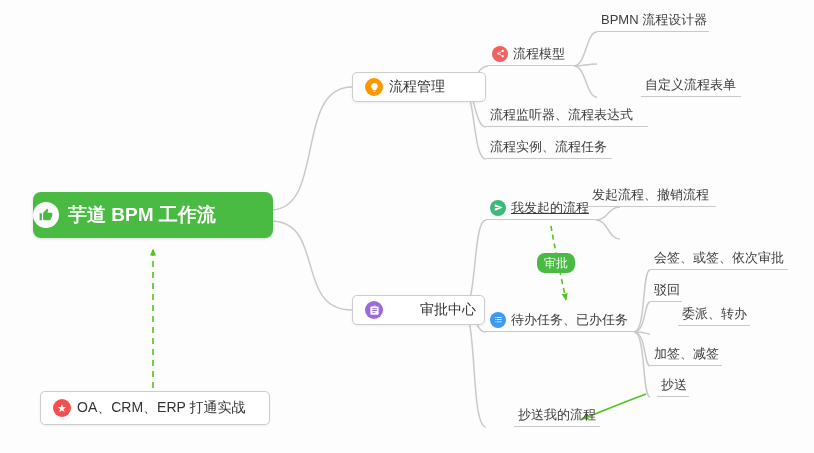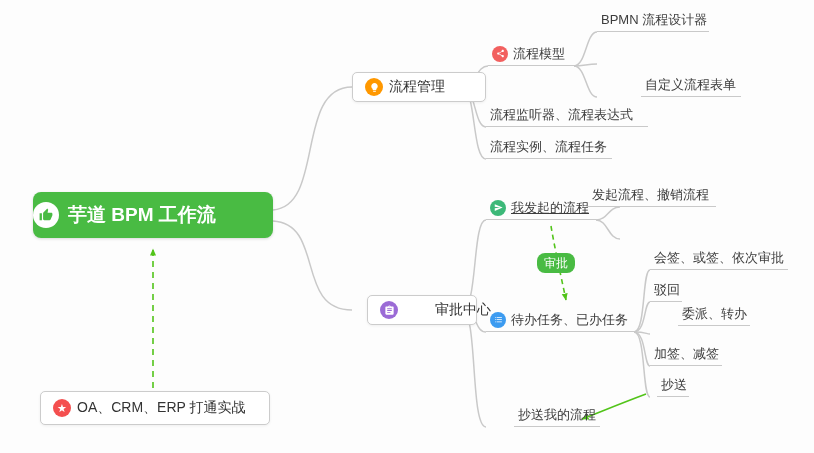--- a/index.html
+++ b/index.html
@@ -82,21 +82,21 @@
 
   <div class="topic" style="left:352px;top:72px;width:134px;">
     <span class="ic ic18 bg-orange">
       <svg width="11" height="11" viewBox="0 0 24 24" fill="#fff">
           <path d="M9 21c0 .55.45 1 1 1h4c.55 0 1-.45 1-1v-1H9v1zm3-19C8.14 2 5 5.14 5 9c0 2.38 1.19 4.47 3 5.74V17c0 .55.45 1 1 1h6c.55 0 1-.45 1-1v-2.26c1.81-1.27 3-3.36 3-5.74 0-3.86-3.14-7-7-7z"></path>
         </svg>
     </span>
     <span>流程管理</span>
   </div>
 
-  <div class="topic" style="left:367px;top:295px;width:110px;gap:37px;">
+  <div class="topic" style="left:352px;top:295px;width:133px;gap:37px;">
     <span class="ic ic18 bg-purple">
       <svg width="11" height="11" viewBox="0 0 24 24" fill="#fff">
           <path d="M19 3h-4.18C14.4 1.84 13.3 1 12 1c-1.3 0-2.4.84-2.82 2H5c-1.1 0-2 .9-2 2v14c0 1.1.9 2 2 2h14c1.1 0 2-.9 2-2V5c0-1.1-.9-2-2-2zm-7 0c.55 0 1 .45 1 1s-.45 1-1 1-1-.45-1-1 .45-1 1-1zm2 14H7v-2h7v2zm3-4H7v-2h10v2zm0-4H7V7h10v2z"></path>
         </svg>
     </span>
     <span>审批中心</span>
   </div>
 
   <div class="leaf" style="left:488px;top:40px;width:86px;">
     <span class="ic ic16 bg-red">

